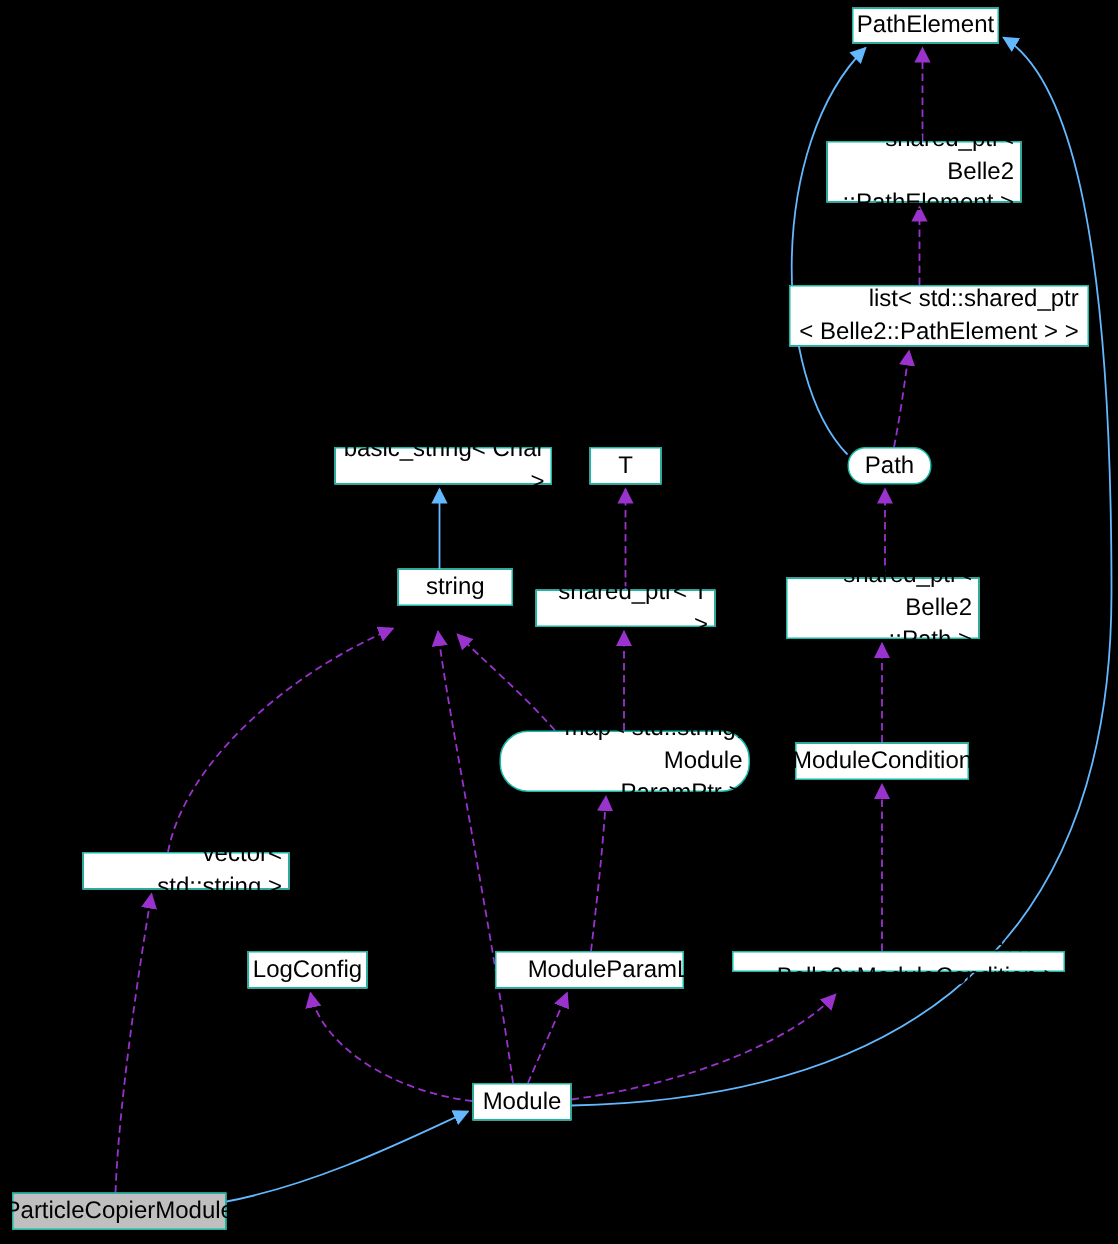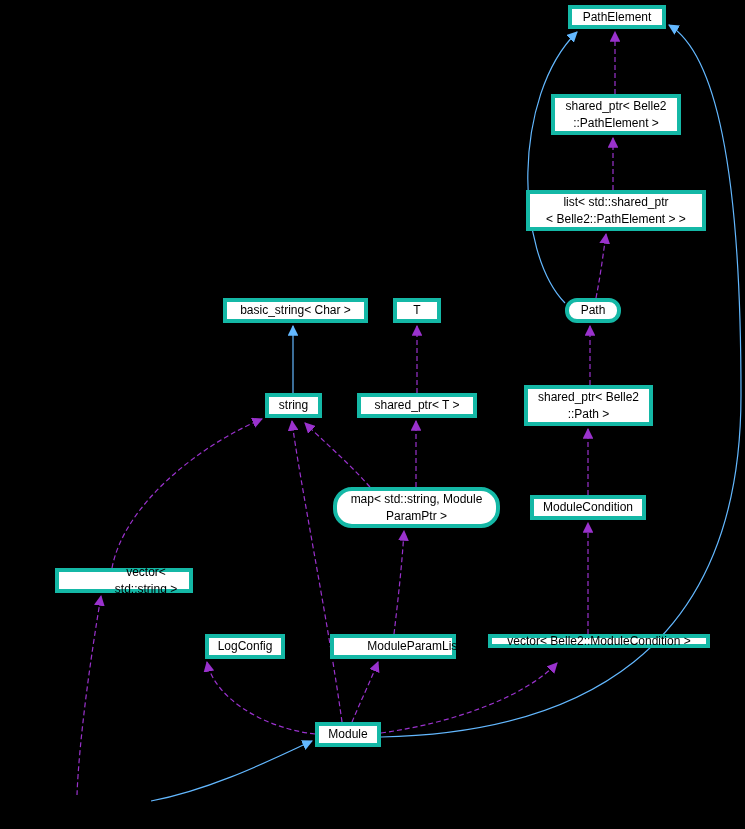--- a/index.html
+++ b/index.html
@@ -10,36 +10,36 @@
   }
   #diagram{position:absolute;left:0;top:0;width:745px;height:829px;}
   svg.edges{position:absolute;left:0;top:0;width:745px;height:829px;}
   .edge-usage{stroke:var(--usage-edge,#9a32cd);stroke-width:1.2;fill:none;stroke-dasharray:5 3;}
   .edge-inherit{stroke:var(--inheritance-edge,#63b8ff);stroke-width:1.2;fill:none;}
   .mk-usage{fill:var(--usage-edge,#9a32cd);}
   .mk-inherit{fill:var(--inheritance-edge,#63b8ff);}
   .node{
     position:absolute;display:flex;align-items:center;justify-content:center;
     box-sizing:border-box;background:var(--node-fill,#fff);color:var(--node-text,#000);
-    border:4px solid #14b8a6;font-size:12px;line-height:1.35;text-align:center;
+    border:1px solid #14b8a6;font-size:16px;line-height:1.35;text-align:right;
     white-space:pre-line;padding:1px 4px;cursor:pointer;
   }
   #n-pathelement{left:568px;top:5px;width:98px;height:24px;}
   #n-shared-ptr-pathelement{left:551px;top:94px;width:130px;height:41px;}
-  #n-list-shared-ptr{left:526px;top:190px;width:180px;height:41px;}
+  #n-list-shared-ptr{left:526px;top:190px;width:200px;height:41px;}
   #n-basic-string{left:223px;top:298px;width:145px;height:25px;}
   #n-t{left:393px;top:298px;width:48px;height:25px;}
   #n-path{left:565px;top:298px;width:56px;height:25px;border-radius:12px;}
-  #n-string{left:265px;top:393px;width:57px;height:25px;}
+  #n-string{left:265px;top:379px;width:77px;height:25px;}
   #n-shared-ptr-t{left:357px;top:393px;width:120px;height:25px;}
   #n-shared-ptr-path{left:524px;top:385px;width:129px;height:41px;}
   #n-map-moduleparamptr{left:333px;top:487px;width:167px;height:41px;border-radius:19px;}
   #n-modulecondition{left:530px;top:495px;width:116px;height:25px;}
   #n-vector-string{left:55px;top:568px;width:138px;height:25px;padding-left:48px;}
-  #n-logconfig{left:165px;top:634px;width:80px;height:25px;margin-left:40px;}
+  #n-logconfig{left:165px;top:634px;width:80px;height:25px;}
   #n-moduleparamlist{left:330px;top:634px;width:126px;height:25px;padding-left:46px;}
   #n-vector-modulecondition{left:488px;top:634px;width:222px;height:14px;}
   #n-module{left:315px;top:722px;width:66px;height:25px;}
   #n-particlecopiermodule{left:8px;top:795px;width:143px;height:25px;background:var(--highlight-fill,#bfbfbf);}
 </style>
 </head>
 <body>
 
 <div id="diagram">
 
@@ -89,14 +89,15 @@
   <div class="node" id="n-shared-ptr-path">shared_ptr&lt; Belle2
 ::Path &gt;</div>
   <div class="node" id="n-map-moduleparamptr">map&lt; std::string, Module
 ParamPtr &gt;</div>
   <div class="node" id="n-modulecondition">ModuleCondition</div>
   <div class="node" id="n-vector-string">vector&lt; std::string &gt;</div>
   <div class="node" id="n-logconfig">LogConfig</div>
   <div class="node" id="n-moduleparamlist">ModuleParamList</div>
   <div class="node" id="n-vector-modulecondition">vector&lt; Belle2::ModuleCondition &gt;</div>
   <div class="node" id="n-module">Module</div>
+  <div class="node" id="n-particlecopiermodule">ParticleCopierModule</div>
 
 </div>
 
 </body></html>

